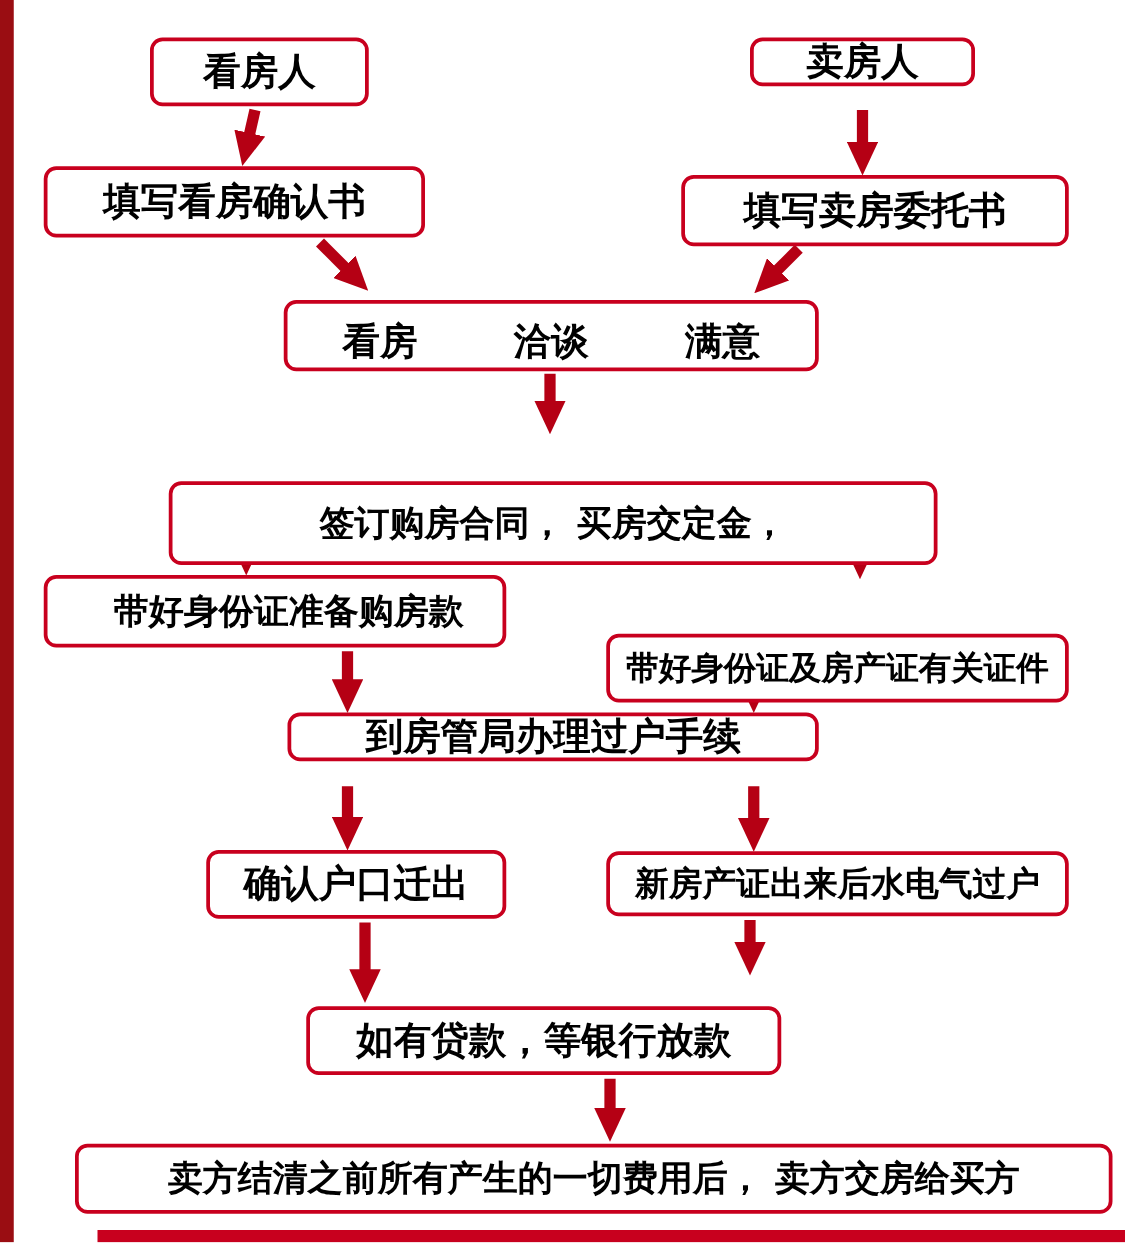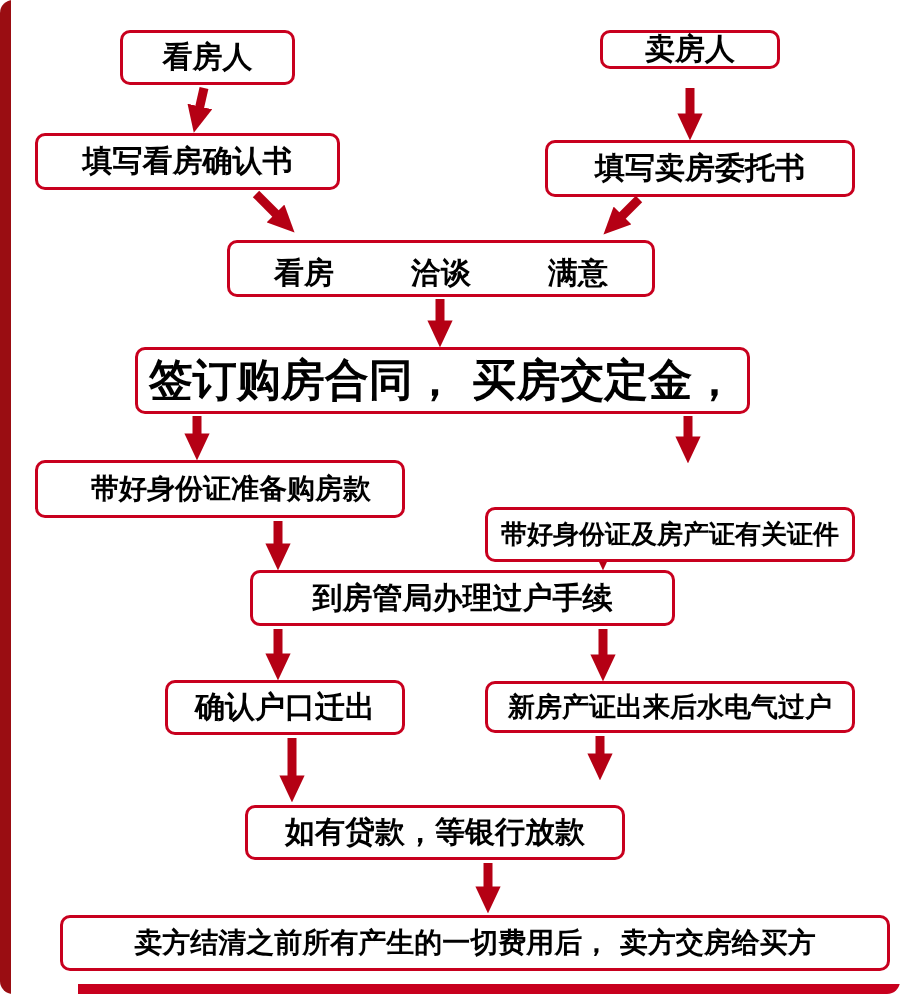--- a/index.html
+++ b/index.html
@@ -3,21 +3,20 @@
 <meta charset="utf-8">
 <style>
   html, body { margin: 0; padding: 0; background: #ffffff; }
   .canvas {
     position: relative;
     width: 900px;
     height: 994px;
     background: var(--background, #ffffff);
     overflow: hidden;
     font-family: "DejaVu Sans", "Liberation Sans", sans-serif;
-    border-radius: 13px;
   }
   .left-bar {
     position: absolute; left: 0; top: 0;
     width: 11px; height: 994px;
     background: var(--left-bar, #9a0d12);
   }
   .bottom-bar {
     position: absolute; left: 78px; right: 0; bottom: 0;
     height: 10px;
     background: var(--bottom-bar, #c8001e);
@@ -37,21 +36,21 @@
     color: var(--text, #000000);
     font-weight: 700;
     font-size: 30px;
     white-space: nowrap;
     text-align: center;
   }
   .node.steps { justify-content: space-between; padding: 0 44px; align-items: flex-end; }
   .fs26 { font-size: 26px; margin-top: 44px; }
   .fs27 { font-size: 27px; }
   .fs28 { font-size: 28px; }
-  .fs32 { font-size: 44px; }
+  .fs32 { font-size: 28px; margin-top: 38px; }
 </style>
 </head>
 <body>
 
 <div class="canvas">
 
   <div class="left-bar"></div>
   <div class="bottom-bar"></div>
 
   <svg class="arrows" viewBox="0 0 900 994" xmlns="http://www.w3.org/2000/svg">
@@ -89,21 +88,21 @@
     <span>洽谈</span>
     <span>满意</span>
   </div>
 
   <div class="node fs32" style="left:135px;top:347px;width:615px;height:67px;">签订购房合同， 买房交定金，</div>
 
   <div class="node fs28" style="left:35px;top:460px;width:370px;height:58px;padding-left:22px;">带好身份证准备购房款</div>
 
   <div class="node fs26" style="left:485px;top:463px;width:370px;height:55px;">带好身份证及房产证有关证件</div>
 
-  <div class="node" style="left:230px;top:570px;width:425px;height:56px;margin-left:20px;">到房管局办理过户手续</div>
+  <div class="node" style="left:230px;top:570px;width:425px;height:39px;">到房管局办理过户手续</div>
 
   <div class="node" style="left:165px;top:680px;width:240px;height:55px;">确认户口迁出</div>
 
   <div class="node fs27" style="left:485px;top:681px;width:370px;height:52px;">新房产证出来后水电气过户</div>
 
   <div class="node" style="left:245px;top:805px;width:380px;height:55px;text-align:center;">如有贷款，等银行放款</div>
 
   <div class="node fs28" style="left:60px;top:915px;width:830px;height:56px;">卖方结清之前所有产生的一切费用后， 卖方交房给买方</div>
 
 </div>

